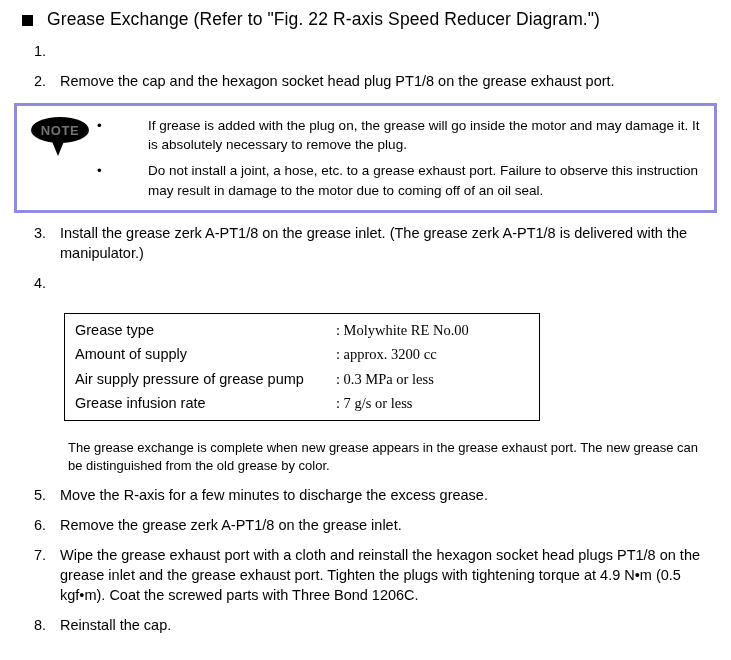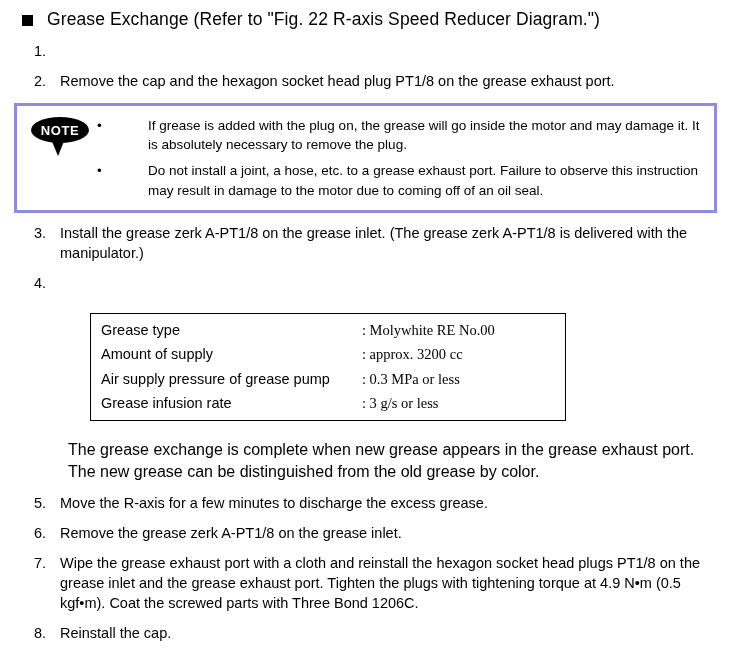--- a/index.html
+++ b/index.html
@@ -87,21 +87,21 @@
     margin-top: 2px;
   }
   .note-ellipse {
     position: absolute;
     left: 8px;
     top: 0px;
     width: 58px;
     height: 26px;
     background: #000;
     border-radius: 50%;
-    color: #ffffff;
+    color: #737373;
     font-size: 13px;
     font-weight: bold;
     letter-spacing: 0.6px;
     display: flex;
     align-items: center;
     justify-content: center;
   }
   .note-tail {
     position: absolute;
     left: 28px;
@@ -132,21 +132,21 @@
   }
   .note-text {
     flex: 1 1 auto;
     margin-left: 40px;
   }
 
   
   .spec-wrap {
     display: flex;
     justify-content: flex-start;
-    padding-left: 90px;
+    padding-left: 64px;
     margin-top: 20px;
   }
   .spec-table {
     border: 1.5px solid #000;
     border-collapse: collapse;
     font-size: 14.5px;
     background: #fff;
   }
   .spec-table td {
     padding: 2px 6px 2px 10px;
@@ -157,21 +157,21 @@
     padding-left: 26px;
     padding-right: 70px;
     font-family: Liberation Serif, serif;
   }
   .spec-table tr:first-child td { padding-top: 6px; }
   .spec-table tr:last-child td { padding-bottom: 6px; }
 
   .para {
     margin-top: 18px;
     padding-left: 68px;
-    font-size: 16px;
+    font-size: 13px;
     line-height: 1.38;
     max-width: 640px;
   }
 </style>
 </head>
 <body>
 
 <div class="page">
 
   <div class="heading-row">
@@ -226,21 +226,21 @@
         <tr>
           <td>Amount of supply</td>
           <td class="val">: approx. 3200 cc</td>
         </tr>
         <tr>
           <td>Air supply pressure of grease pump</td>
           <td class="val">: 0.3 MPa or less</td>
         </tr>
         <tr>
           <td>Grease infusion rate</td>
-          <td class="val">: 3 g/s or less</td>
+          <td class="val">: 7 g/s or less</td>
         </tr>
       </tbody>
     </table>
   </div>
 
   <div class="para">The grease exchange is complete when new grease appears in the grease exhaust port. The new grease can be distinguished from the old grease by color.</div>
 
   <div class="steps">
     <div class="step">
       <div class="step-num">5.</div>

